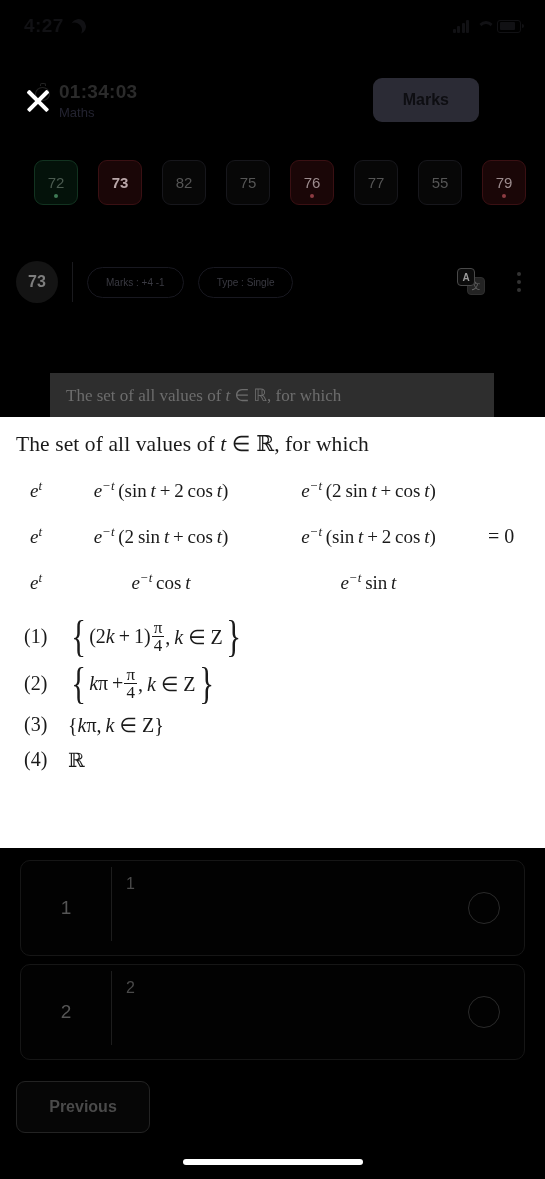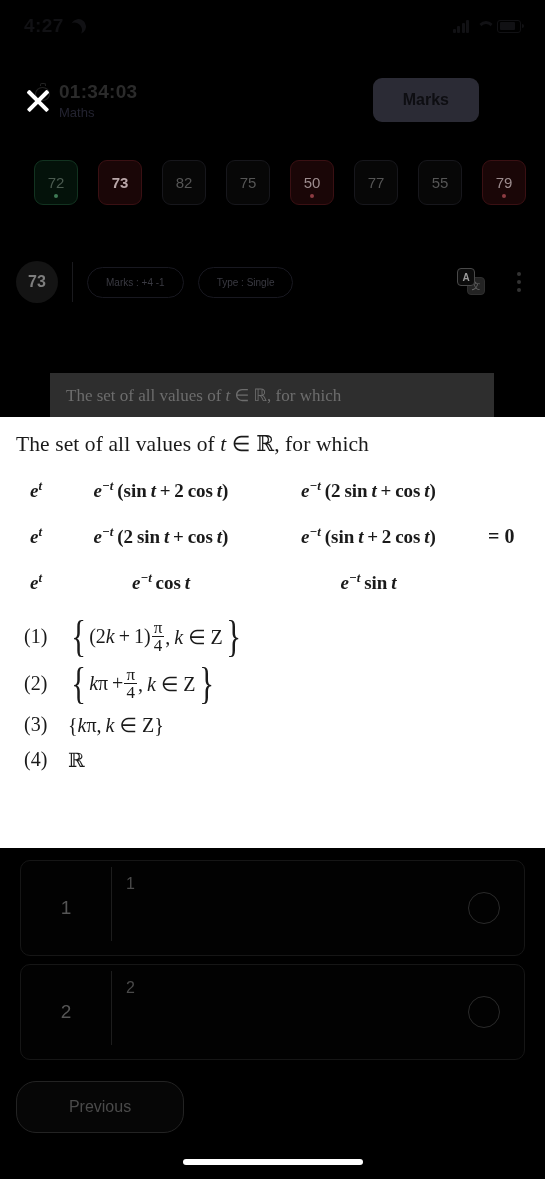--- a/index.html
+++ b/index.html
@@ -137,21 +137,21 @@
     background: #fff; color: #1a1a1a;
     font-family: "Liberation Serif", serif;
     padding: 14px 16px 0 16px;
     overflow: hidden;
   }
   .q-line { font-size: 21.5px; letter-spacing: .1px; margin-bottom: 10px; }
   .ital { font-style: italic; }
   .bb { font-family: "DejaVu Serif", serif; }
 
   
-  .det-wrap { display: flex; align-items: center; margin: 4px 0 0 6px; font-size: 19px; font-weight: bold; }
+  .det-wrap { display: flex; align-items: center; margin: 4px 0 0 6px; font-size: 19px; }
   .bar { width: 2px; background: #1a1a1a; margin: 0 3px; }
   .det-rows { display: flex; flex-direction: column; }
   .det-row { display: flex; align-items: center; height: 46px; }
   .c1 { width: 26px; text-align: left; }
   .c2 { width: 210px; text-align: center; }
   .c3 { width: 205px; text-align: center; }
   .eq0 { margin-left: 9px; font-size: 20px; }
   sup.neg { font-size: .68em; vertical-align: super; }
 
   
@@ -180,22 +180,22 @@
   .ans-body-label { position: absolute; left: 14px; top: 14px; color: #4a4a4a; font-size: 16px; }
   .radio { position: absolute; right: 24px; top: 50%; transform: translateY(-50%);
     width: 32px; height: 32px; border: 1.6px solid #2a2a2a; border-radius: 50%; }
 
   
   .footer {
     position: absolute; left: 0; bottom: 46px; width: 545px;
     display: flex; align-items: center; justify-content: space-between;
     padding: 0 16px;
   }
-  .btn-prev { border: 1px solid #232323; border-radius: 20px; background: #060606;
-    color: #4a4a4a; font-size: 16px; padding: 16px 0; width: 168px; text-align:center;}
+  .btn-prev { border: 1px solid #232323; border-radius: 9px; background: #060606;
+    color: #4a4a4a; font-size: 16px; padding: 16px 0; width: 134px; text-align:center;font-weight:bold;}
   .btn-next { border: none; border-radius: 9px; background: #2b2b35;
     color: #0d0d11; font-size: 16px; font-weight: 600; padding: 16px 0;
     width: 167px; text-align:center;}
   .home-ind { position: absolute; bottom: 14px; left: 50%; transform: translateX(-50%);
     width: 180px; height: 6px; border-radius: 3px; background: #fff; }
 </style>
 </head>
 <body>
 
 <div id="app">
@@ -242,21 +242,21 @@
     <div class="chip red current">
       <span>73</span>
     </div>
     <div class="chip">
       <span>82</span>
     </div>
     <div class="chip">
       <span>75</span>
     </div>
     <div class="chip red">
-      <span>50</span>
+      <span>76</span>
       <span class="dot"></span>
     </div>
     <div class="chip">
       <span>77</span>
     </div>
     <div class="chip">
       <span>55</span>
     </div>
     <div class="chip red">
       <span>79</span>

